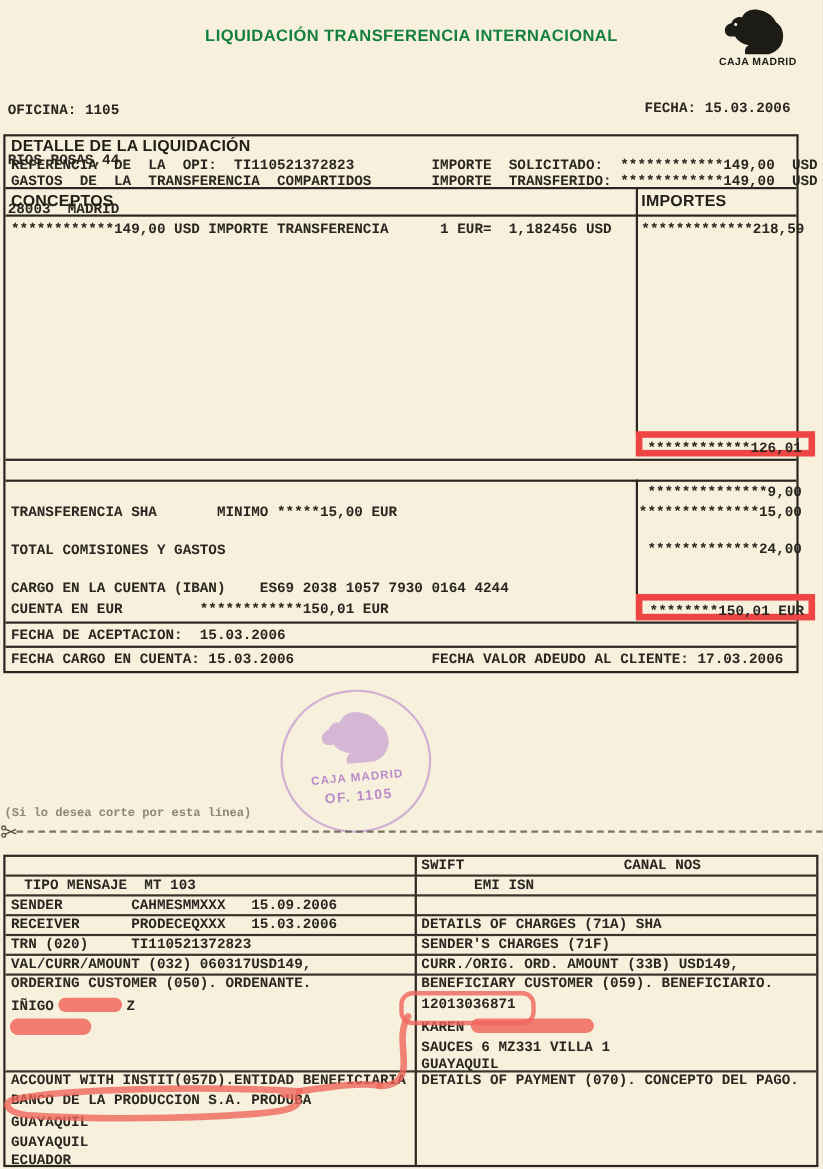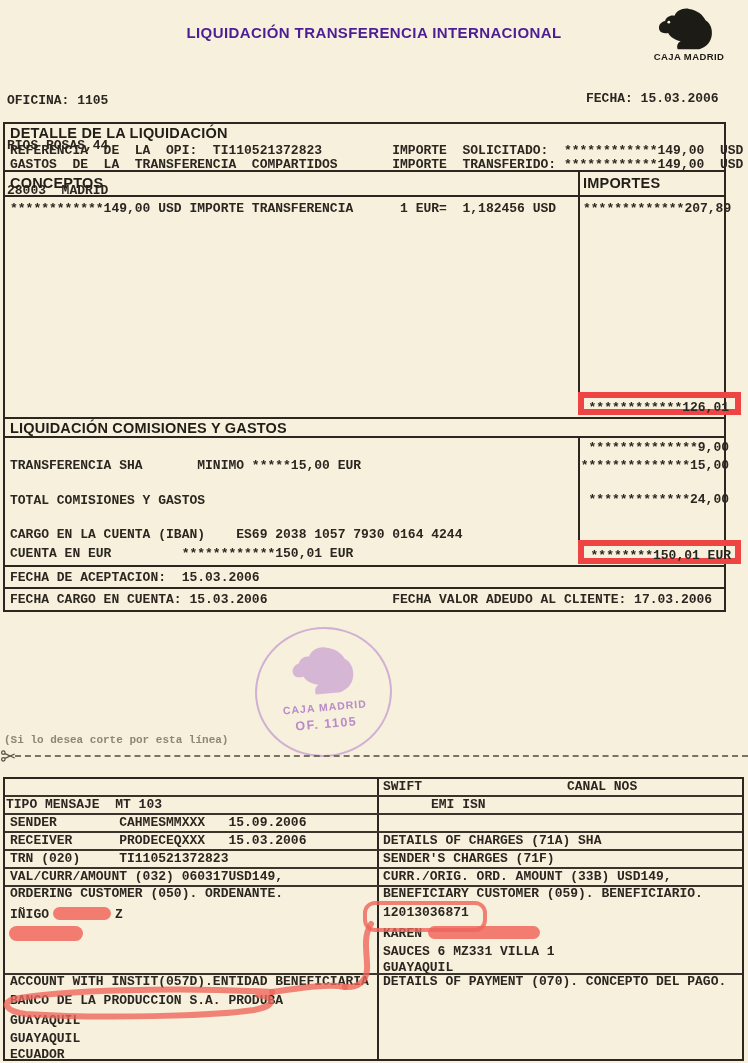--- a/index.html
+++ b/index.html
@@ -23,21 +23,21 @@
          border-radius:50%;transform:rotate(-5deg);box-sizing:border-box;}
   .stamp-txt{position:absolute;left:0;right:0;text-align:center;font-family:"Liberation Sans","DejaVu Sans",sans-serif;
              font-weight:700;color:rgba(162,99,194,.72);}
   .cut-note{position:absolute;left:4px;top:734px;font-size:11px;font-weight:700;color:#8d8872;white-space:pre;}
   .cut-line{position:absolute;left:15px;top:755px;width:733px;border-top:2px dashed #64604f;opacity:.85;}
   .brand{position:absolute;left:645px;top:51px;width:88px;text-align:center;
          font-family:"Liberation Sans","DejaVu Sans",sans-serif;font-weight:700;font-size:9.5px;
          letter-spacing:.4px;color:#1d1b16;}
   .title{position:absolute;left:0;right:0;top:24px;text-align:center;
          font-family:"Liberation Sans","DejaVu Sans",sans-serif;font-weight:700;font-size:15px;
-         letter-spacing:.4px;color:#4c1d95;}
+         letter-spacing:.4px;color:#15803d;}
   svg.overlay{position:absolute;left:0;top:0;pointer-events:none;}
 </style>
 </head>
 <body>
 
 <div class="page">
 
   <div class="title">LIQUIDACIÓN TRANSFERENCIA INTERNACIONAL</div>
 
   <div class="a" style="left:652px;top:7px;width:64px;height:43px;">
@@ -61,28 +61,27 @@
     <div class="a mono" style="left:5px;top:34px;">GASTOS  DE  LA  TRANSFERENCIA  COMPARTIDOS       IMPORTE  TRANSFERIDO: ************149,00  USD</div>
 
     <div class="hr" style="top:46px;"></div>
     <div class="a hd" style="left:5px;top:51px;">CONCEPTOS</div>
     <div class="a hd" style="left:578px;top:51px;">IMPORTES</div>
     <div class="a mono" style="left:732px;top:53px;font-size:17px;padding-left:20px;">EUR</div>
     <div class="hr" style="top:71px;"></div>
     <div class="vr" style="left:573px;top:46px;height:224px;"></div>
 
     <div class="a mono" style="left:5px;top:78px;">************149,00 USD IMPORTE TRANSFERENCIA      1 EUR=  1,182456 USD</div>
-    <div class="a mono" style="left:578px;top:78px;">*************207,89</div>
+    <div class="a mono" style="left:578px;top:78px;">*************218,59</div>
 
     <div class="ibox" style="left:573px;top:268px;width:163px;height:23px;">
       <span class="mono" style="line-height:19px;padding-right:6px;">************126,01</span>
     </div>
 
     <div class="hr" style="top:293px;"></div>
-    <div class="a hd" style="left:5px;top:296px;">LIQUIDACIÓN COMISIONES Y GASTOS</div>
     <div class="hr" style="top:312px;"></div>
     <div class="vr" style="left:573px;top:312px;height:104px;"></div>
 
     <div class="a mono" style="left:5px;top:335px;">TRANSFERENCIA SHA       MINIMO *****15,00 EUR</div>
     <div class="a mono" style="left:5px;top:370px;">TOTAL COMISIONES Y GASTOS</div>
 
     <div class="amtcol mono" style="top:317px;padding-right:12px;box-sizing:border-box;">**************9,00</div>
     <div class="amtcol mono" style="top:335px;padding-right:12px;box-sizing:border-box;">**************15,00</div>
     <div class="amtcol mono" style="top:369px;padding-right:12px;box-sizing:border-box;">*************24,00</div>
 
@@ -118,21 +117,21 @@
   <div class="box" style="left:3px;top:777px;width:741px;height:284px;">
     <div class="vr" style="left:372px;top:0;height:280px;"></div>
     <div class="hr-thin" style="top:16px;"></div>
     <div class="hr-thin" style="top:34px;"></div>
     <div class="hr-thin" style="top:52px;"></div>
     <div class="hr-thin" style="top:70px;"></div>
     <div class="hr-thin" style="top:88px;"></div>
     <div class="hr-thin" style="top:106px;"></div>
     <div class="hr-thin" style="top:194px;"></div>
 
-    <div class="a mono" style="left:1px;top:19px;">TIPO MENSAJE  MT 103</div>
+    <div class="a mono" style="left:17px;top:19px;">TIPO MENSAJE  MT 103</div>
     <div class="a mono" style="left:5px;top:37px;">SENDER        CAHMESMMXXX   15.09.2006</div>
     <div class="a mono" style="left:5px;top:55px;">RECEIVER      PRODECEQXXX   15.03.2006</div>
     <div class="a mono" style="left:5px;top:73px;">TRN (020)     TI110521372823</div>
     <div class="a mono" style="left:5px;top:91px;">VAL/CURR/AMOUNT (032) 060317USD149,</div>
 
     <div class="a mono" style="left:378px;top:1px;">SWIFT</div>
     <div class="a mono" style="left:562px;top:1px;">CANAL NOS</div>
     <div class="a mono" style="left:378px;top:19px;padding-left:48px;">EMI ISN</div>
     <div class="a mono" style="left:378px;top:37px;"></div>
     <div class="a mono" style="left:378px;top:55px;">DETAILS OF CHARGES (71A) SHA</div>

